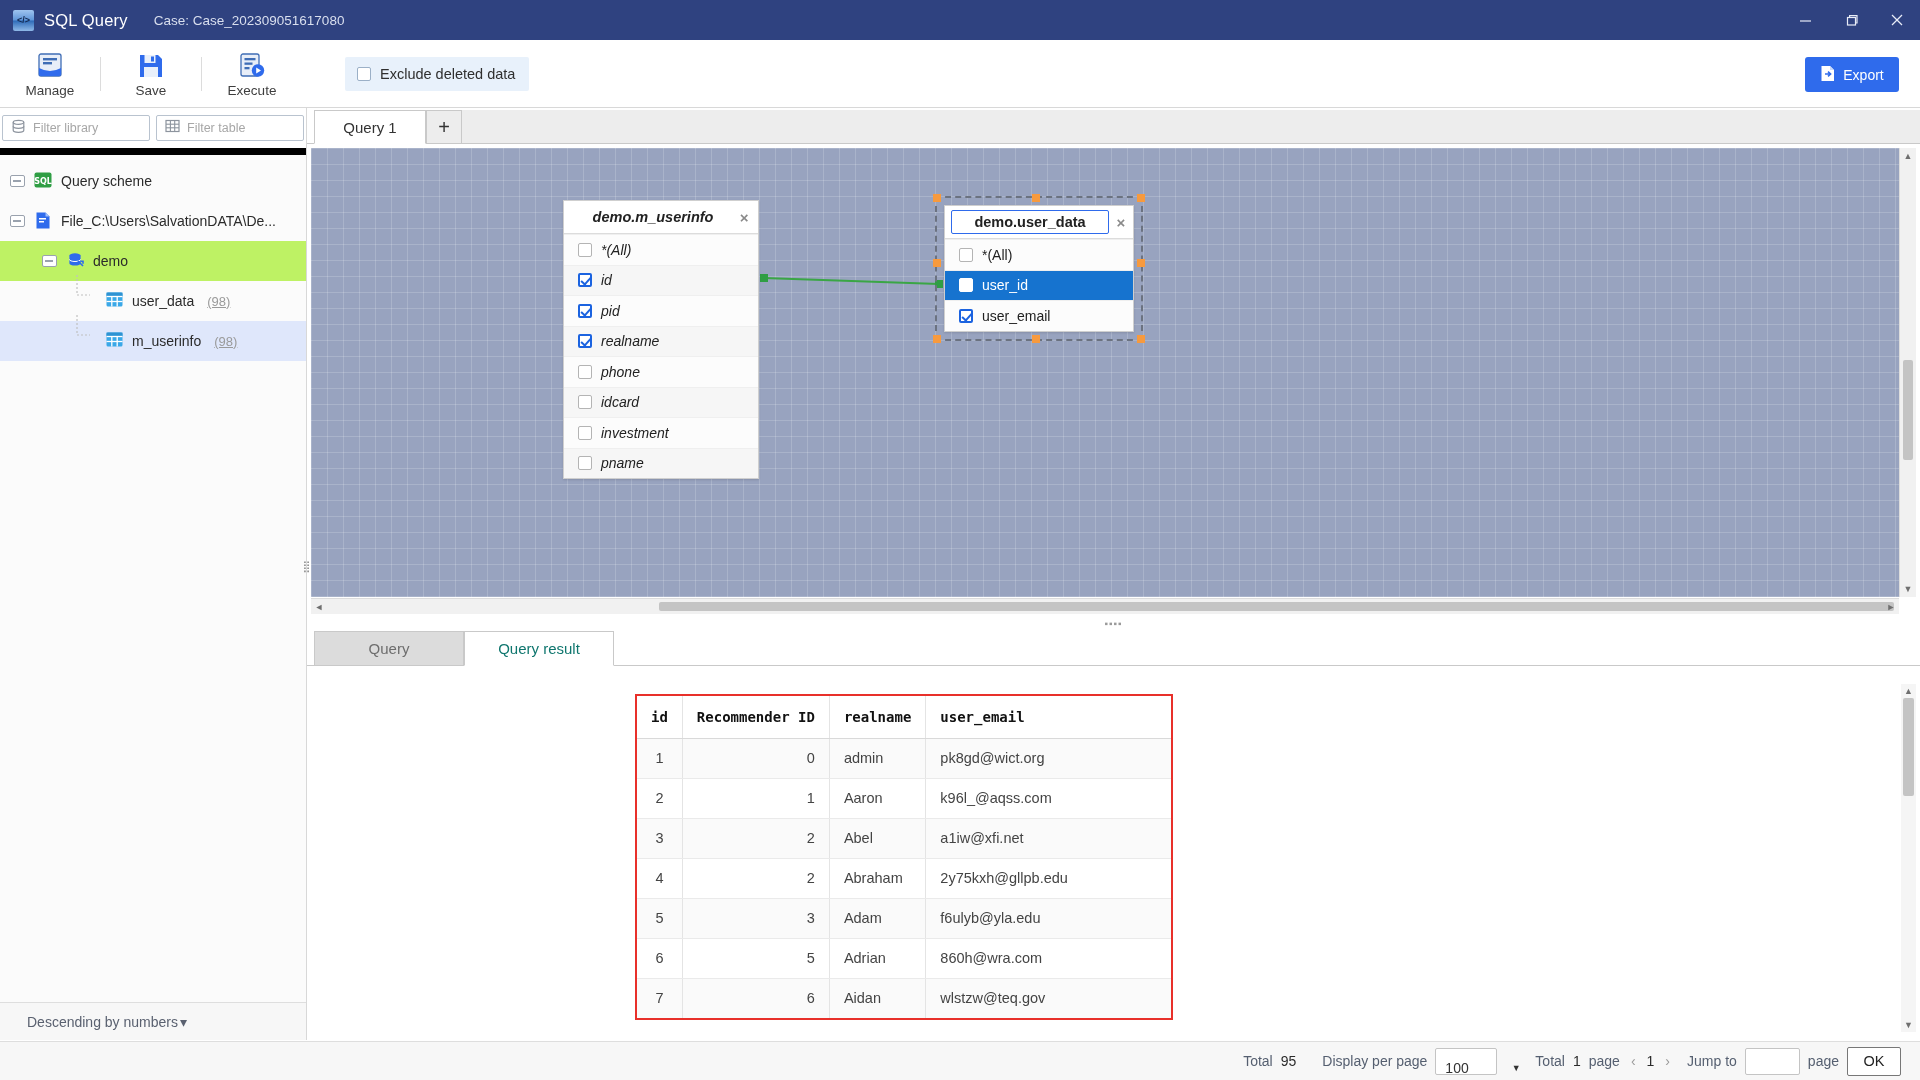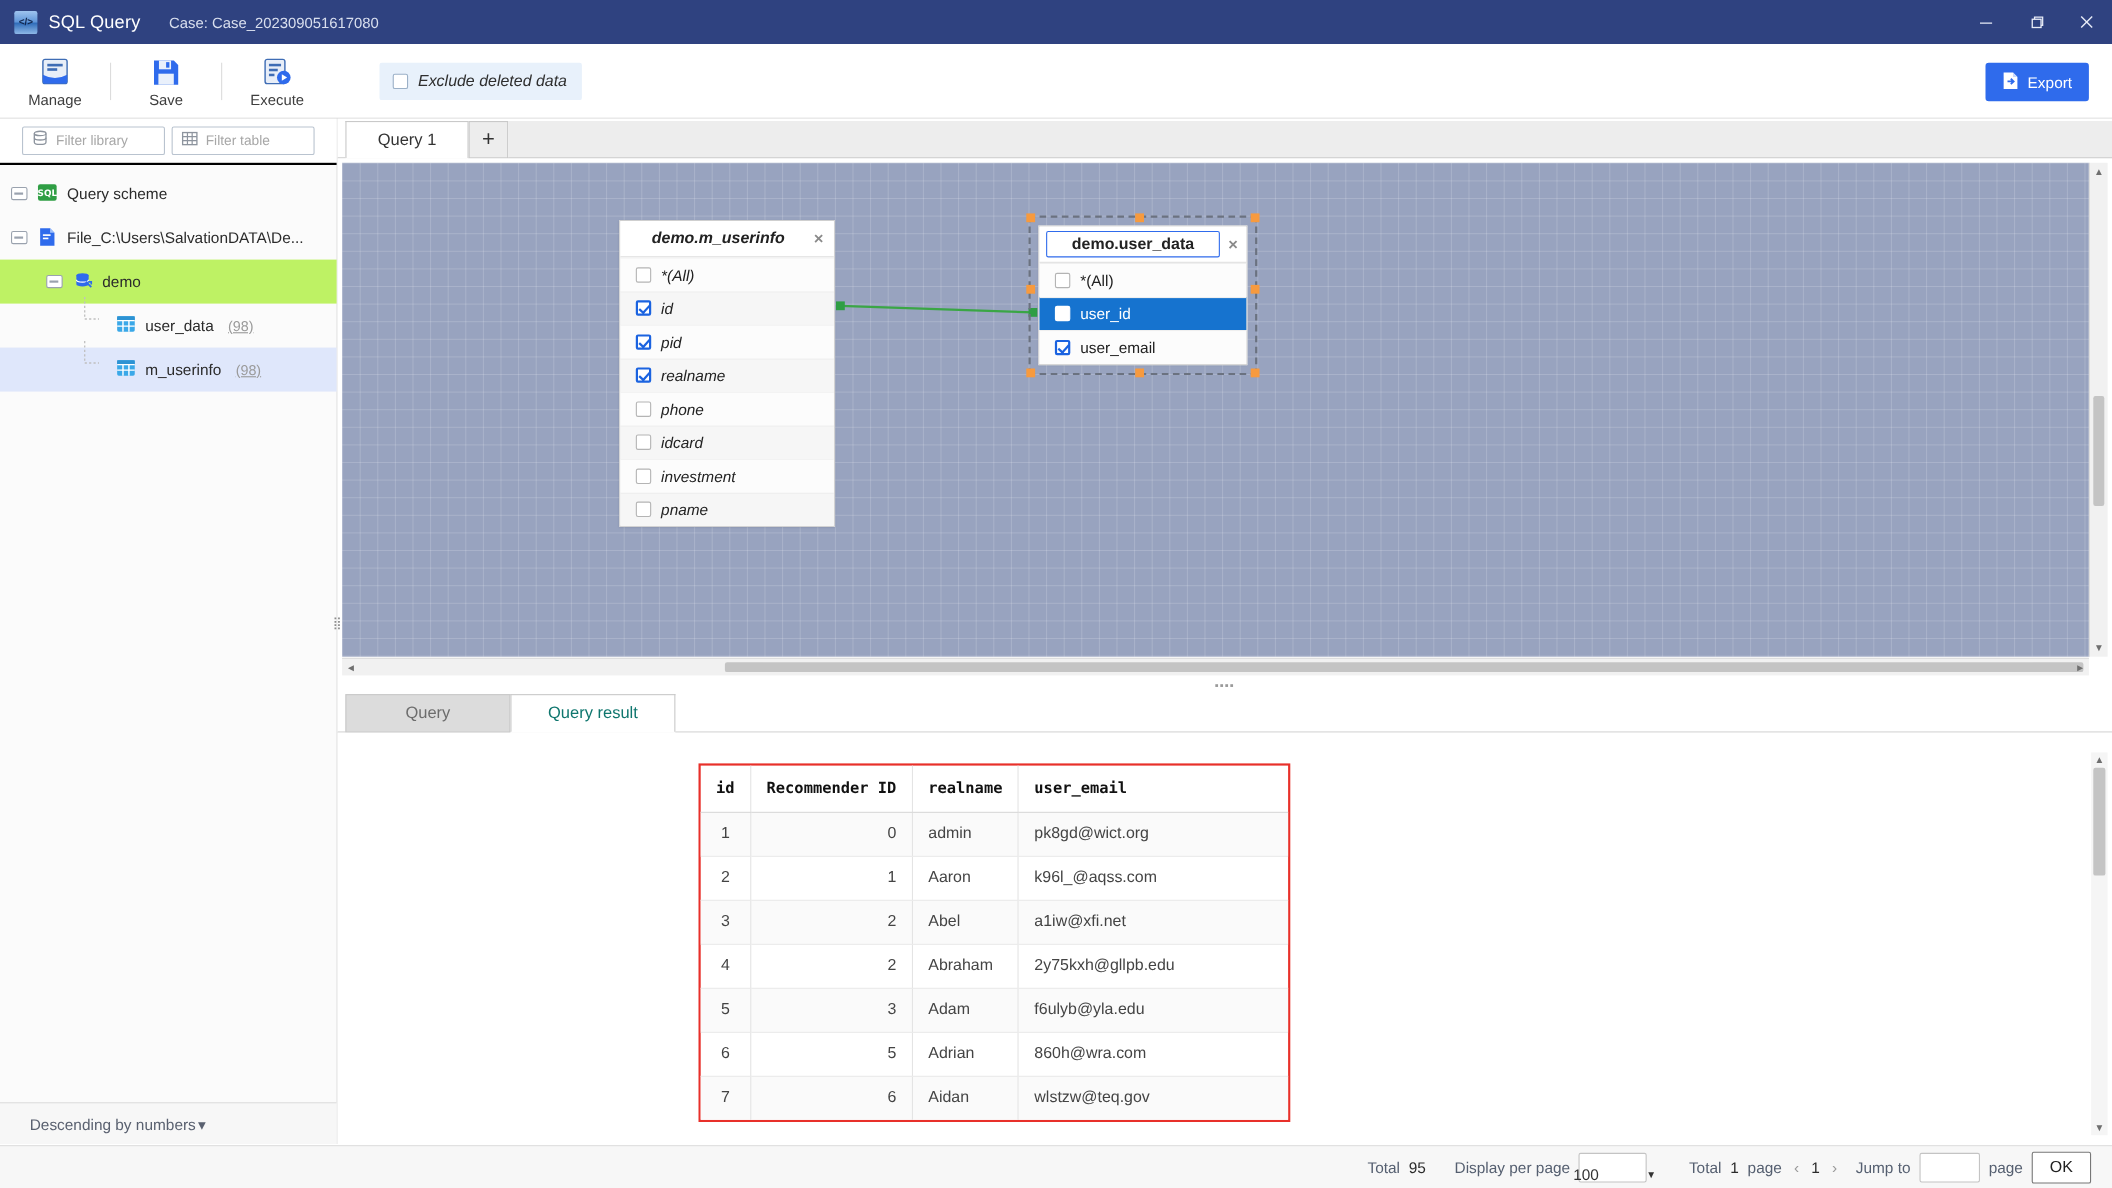--- a/index.html
+++ b/index.html
@@ -52,35 +52,35 @@
   }
   .cb {
     width: 14px; height: 14px; border: 1px solid #9bb0c7; background: #fff;
     border-radius: 2px; display: inline-block; flex: none; position: relative;
   }
   .cb.checked { background: #1b63e0; border-color: #1b63e0; }
   .cb.checked::after {
     content: ""; position: absolute; left: 4px; top: 1px; width: 4px; height: 8px;
     border: solid #fff; border-width: 0 2px 2px 0; transform: rotate(42deg);
   }
-  .exclude-label { font-size: 14.5px; color: #2f2f2f; font-style: italic; }
+  .exclude-label { font-size: 14.5px; color: #2f2f2f; }
 
   .export-btn {
     position: absolute; right: 21px; top: 17px; width: 94px; height: 35px;
     background: #2f6bec; color: #fff; border-radius: 3px; display: flex;
     align-items: center; justify-content: center; gap: 7px; font-size: 14px;
   }
 
   
   .body { display: flex; height: 932px; }
 
   
   .sidebar { width: 307px; background: #fbfbfb; border-right: 1px solid #d8d8d8;
              display: flex; flex-direction: column; position: relative; }
-  .filters { display: flex; padding: 7px 20px; gap: 6px; border-bottom: 2px solid #000000;
+  .filters { display: flex; padding: 7px 2px; gap: 6px; border-bottom: 7px solid #000000;
              background:#fff; }
   .filter {
     flex: 1; height: 26px; border: 1px solid #b9c3cf; background: #fff;
     display: flex; align-items: center; gap: 7px; padding: 0 8px; border-radius: 2px;
   }
   .filter input {
     border: 0; outline: 0; font-size: 12.5px; color: #333; width: 100%;
     font-family: "Liberation Sans", sans-serif; background: transparent;
   }
   .filter input::placeholder { color: #a7a7a7; }
@@ -220,21 +220,21 @@
 
   
   .statusbar {
     position: absolute; left: 0; right: 0; bottom: 0; height: 39px; background: #f7f7f7;
     border-top: 1px solid #dedede; display: flex; align-items: center;
     justify-content: flex-end; gap: 0; padding-right: 19px; font-size: 14px; color: #555f70;
   }
   .st-grp { display: flex; align-items: center; gap: 8px; margin-left: 26px; }
   .sel-box {
     width: 62px; height: 27px; border: 1px solid #c4c4c4; background: #fff;
-    display: flex; align-items: center; justify-content: center;
+    display: flex; align-items: center; justify-content: flex-start;
     padding: 13px 6px 0 9px; font-size: 14px; color: #333; border-radius: 2px; gap: 43px;
   }
   .pager-arrow { color: #9a9a9a; font-size: 14px; padding: 0 3px; }
   .jump-input { width: 55px; height: 27px; border: 1px solid #c4c4c4; background: #fff; border-radius: 2px; }
   .ok-btn {
     width: 54px; height: 29px; border: 1px solid #777; background: #fff; border-radius: 2px;
     display: flex; align-items: center; justify-content: center; font-size: 14.5px; color: #222;
   }
   .strong { color: #2b2b2b; }
 </style>

